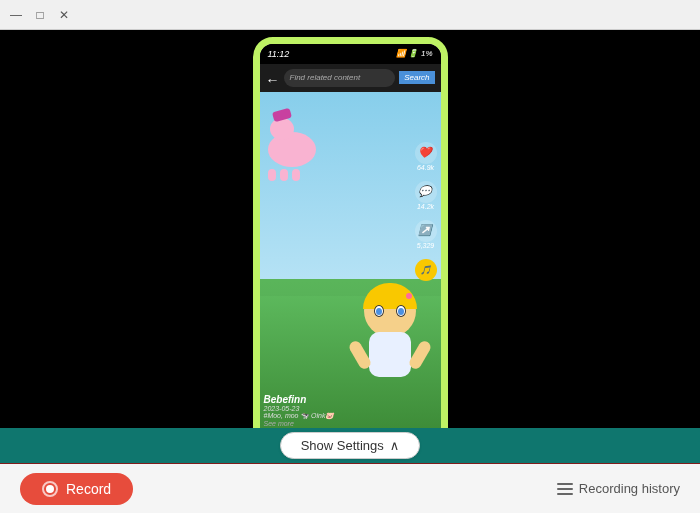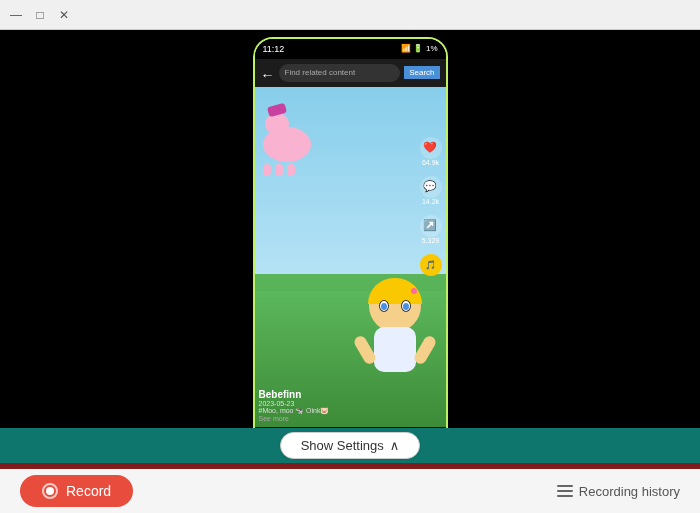--- a/index.html
+++ b/index.html
@@ -74,25 +74,26 @@
       justify-content: center;
       position: relative;
     }
 
     
     .phone-mockup {
       width: 195px;
       height: 420px;
       background: #8b5cf6;
       border-radius: 20px;
-      border: 2px solid #bef264;
+      border: 7px solid #bef264;
       overflow: hidden;
       position: relative;
       display: flex;
       flex-direction: column;
+      font-style: italic;
     }
 
     
     .phone-screen {
       width: 100%;
       flex: 1;
       background: #000;
       overflow: hidden;
       position: relative;
     }
@@ -237,21 +238,21 @@
       gap: 6px;
       cursor: pointer;
       box-shadow: 0 1px 3px rgba(0,0,0,0.1);
     }
 
     
     .bottom-bar {
       width: 100%;
       height: 50px;
       background: #f5f5f5;
-      border-top: 6px solid #7f1d1d;
+      border-top: 1px solid #7f1d1d;
       display: flex;
       align-items: center;
       justify-content: space-between;
       padding: 0 20px;
       position: absolute;
       bottom: 0;
       left: 0;
     }
     .record-btn {
       display: flex;

